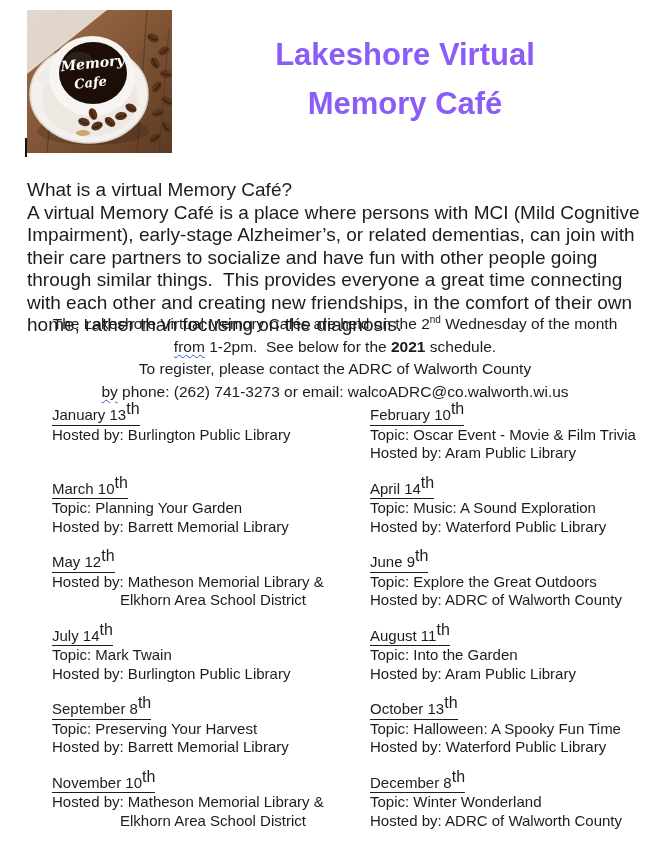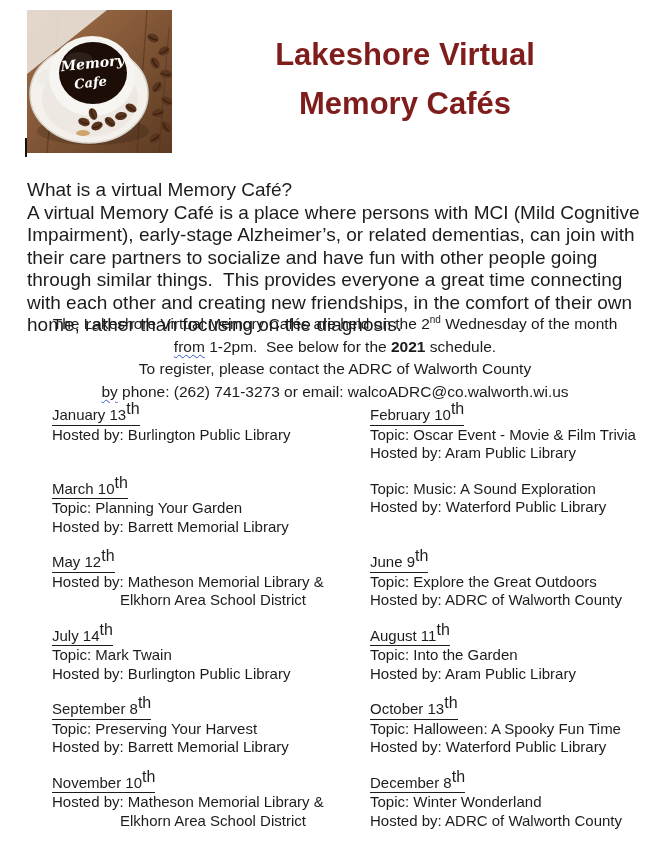--- a/index.html
+++ b/index.html
@@ -6,21 +6,21 @@
   .page {
     position:relative; width:670px; height:861px; background:#ffffff;
     font-family:"Liberation Sans", sans-serif; color:#1c1c1c; overflow:hidden;
   }
   .photo { position:absolute; left:27px; top:10px; width:145px; height:143px; }
   .photo svg { display:block; width:100%; height:100%; }
   .text-cursor { position:absolute; left:25px; top:138px; width:2px; height:19px; background:#111; }
 
   .title {
     position:absolute; left:185px; top:30px; width:440px; margin:0;
-    text-align:center; font-size:31px; font-weight:700; line-height:49px; color:#7f1d1d;
+    text-align:center; font-size:31px; font-weight:700; line-height:49px; color:#8b5cf6;
   }
 
   .intro {
     position:absolute; left:27px; top:179px; width:622px;
     font-size:19px; line-height:22.5px; white-space:pre-wrap;
   }
   .intro .q { display:block; }
 
   .details {
     position:absolute; left:0; top:313px; width:670px; text-align:center;
@@ -93,21 +93,21 @@
         <use href="#bean" transform="translate(104,98) rotate(30)"></use>
         <use href="#bean" transform="translate(66,104) rotate(70)"></use>
       </g>
       <ellipse cx="56" cy="123" rx="7" ry="3" fill="#c89a58" opacity="0.85"></ellipse>
     </svg>
   </div>
   <div class="text-cursor"></div>
 
   <h1 class="title">
     <div>Lakeshore Virtual</div>
-    <div>Memory Cafés</div>
+    <div>Memory Café</div>
   </h1>
 
   <div class="intro"><span class="q">What is a virtual Memory Café?</span><span>A virtual Memory Café is a place where persons with MCI (Mild Cognitive Impairment), early-stage Alzheimer’s, or related dementias, can join with their care partners to socialize and have fun with other people going through similar things.  This provides everyone a great time connecting with each other and creating new friendships, in the comfort of their own home, rather than focusing on the diagnosis.</span></div>
 
   <div class="details">
     <div class="line"><span>The Lakeshore Virtual Memory Cafés are held on the 2</span><sup>nd</sup><span> Wednesday of the month</span></div>
     <div class="line"><span class="wavy">from</span><span> 1-2pm.  See below for the </span><span class="bold">2021</span><span> schedule.</span></div>
     <div class="line">To register, please contact the ADRC of Walworth County</div>
     <div class="line"><span class="wavy">by</span><span> phone: (262) 741-3273 or email: walcoADRC@co.walworth.wi.us</span></div>
   </div>
@@ -127,20 +127,21 @@
     </div>
 
     <div class="entry">
       <div><span class="entry-date-wrap"><span>March 10</span><sup>th</sup></span></div>
       <div>Topic: Planning Your Garden</div>
       <div>Hosted by: Barrett Memorial Library</div>
 
     </div>
 
     <div class="entry">
+      <div><span class="entry-date-wrap"><span>April 14</span><sup>th</sup></span></div>
       <div>Topic: Music: A Sound Exploration</div>
       <div>Hosted by: Waterford Public Library</div>
 
     </div>
 
     <div class="entry">
       <div><span class="entry-date-wrap"><span>May 12</span><sup>th</sup></span></div>
       <div>Hosted by: Matheson Memorial Library &amp;</div>
       <div class="host2">Elkhorn Area School District</div>
     </div>

